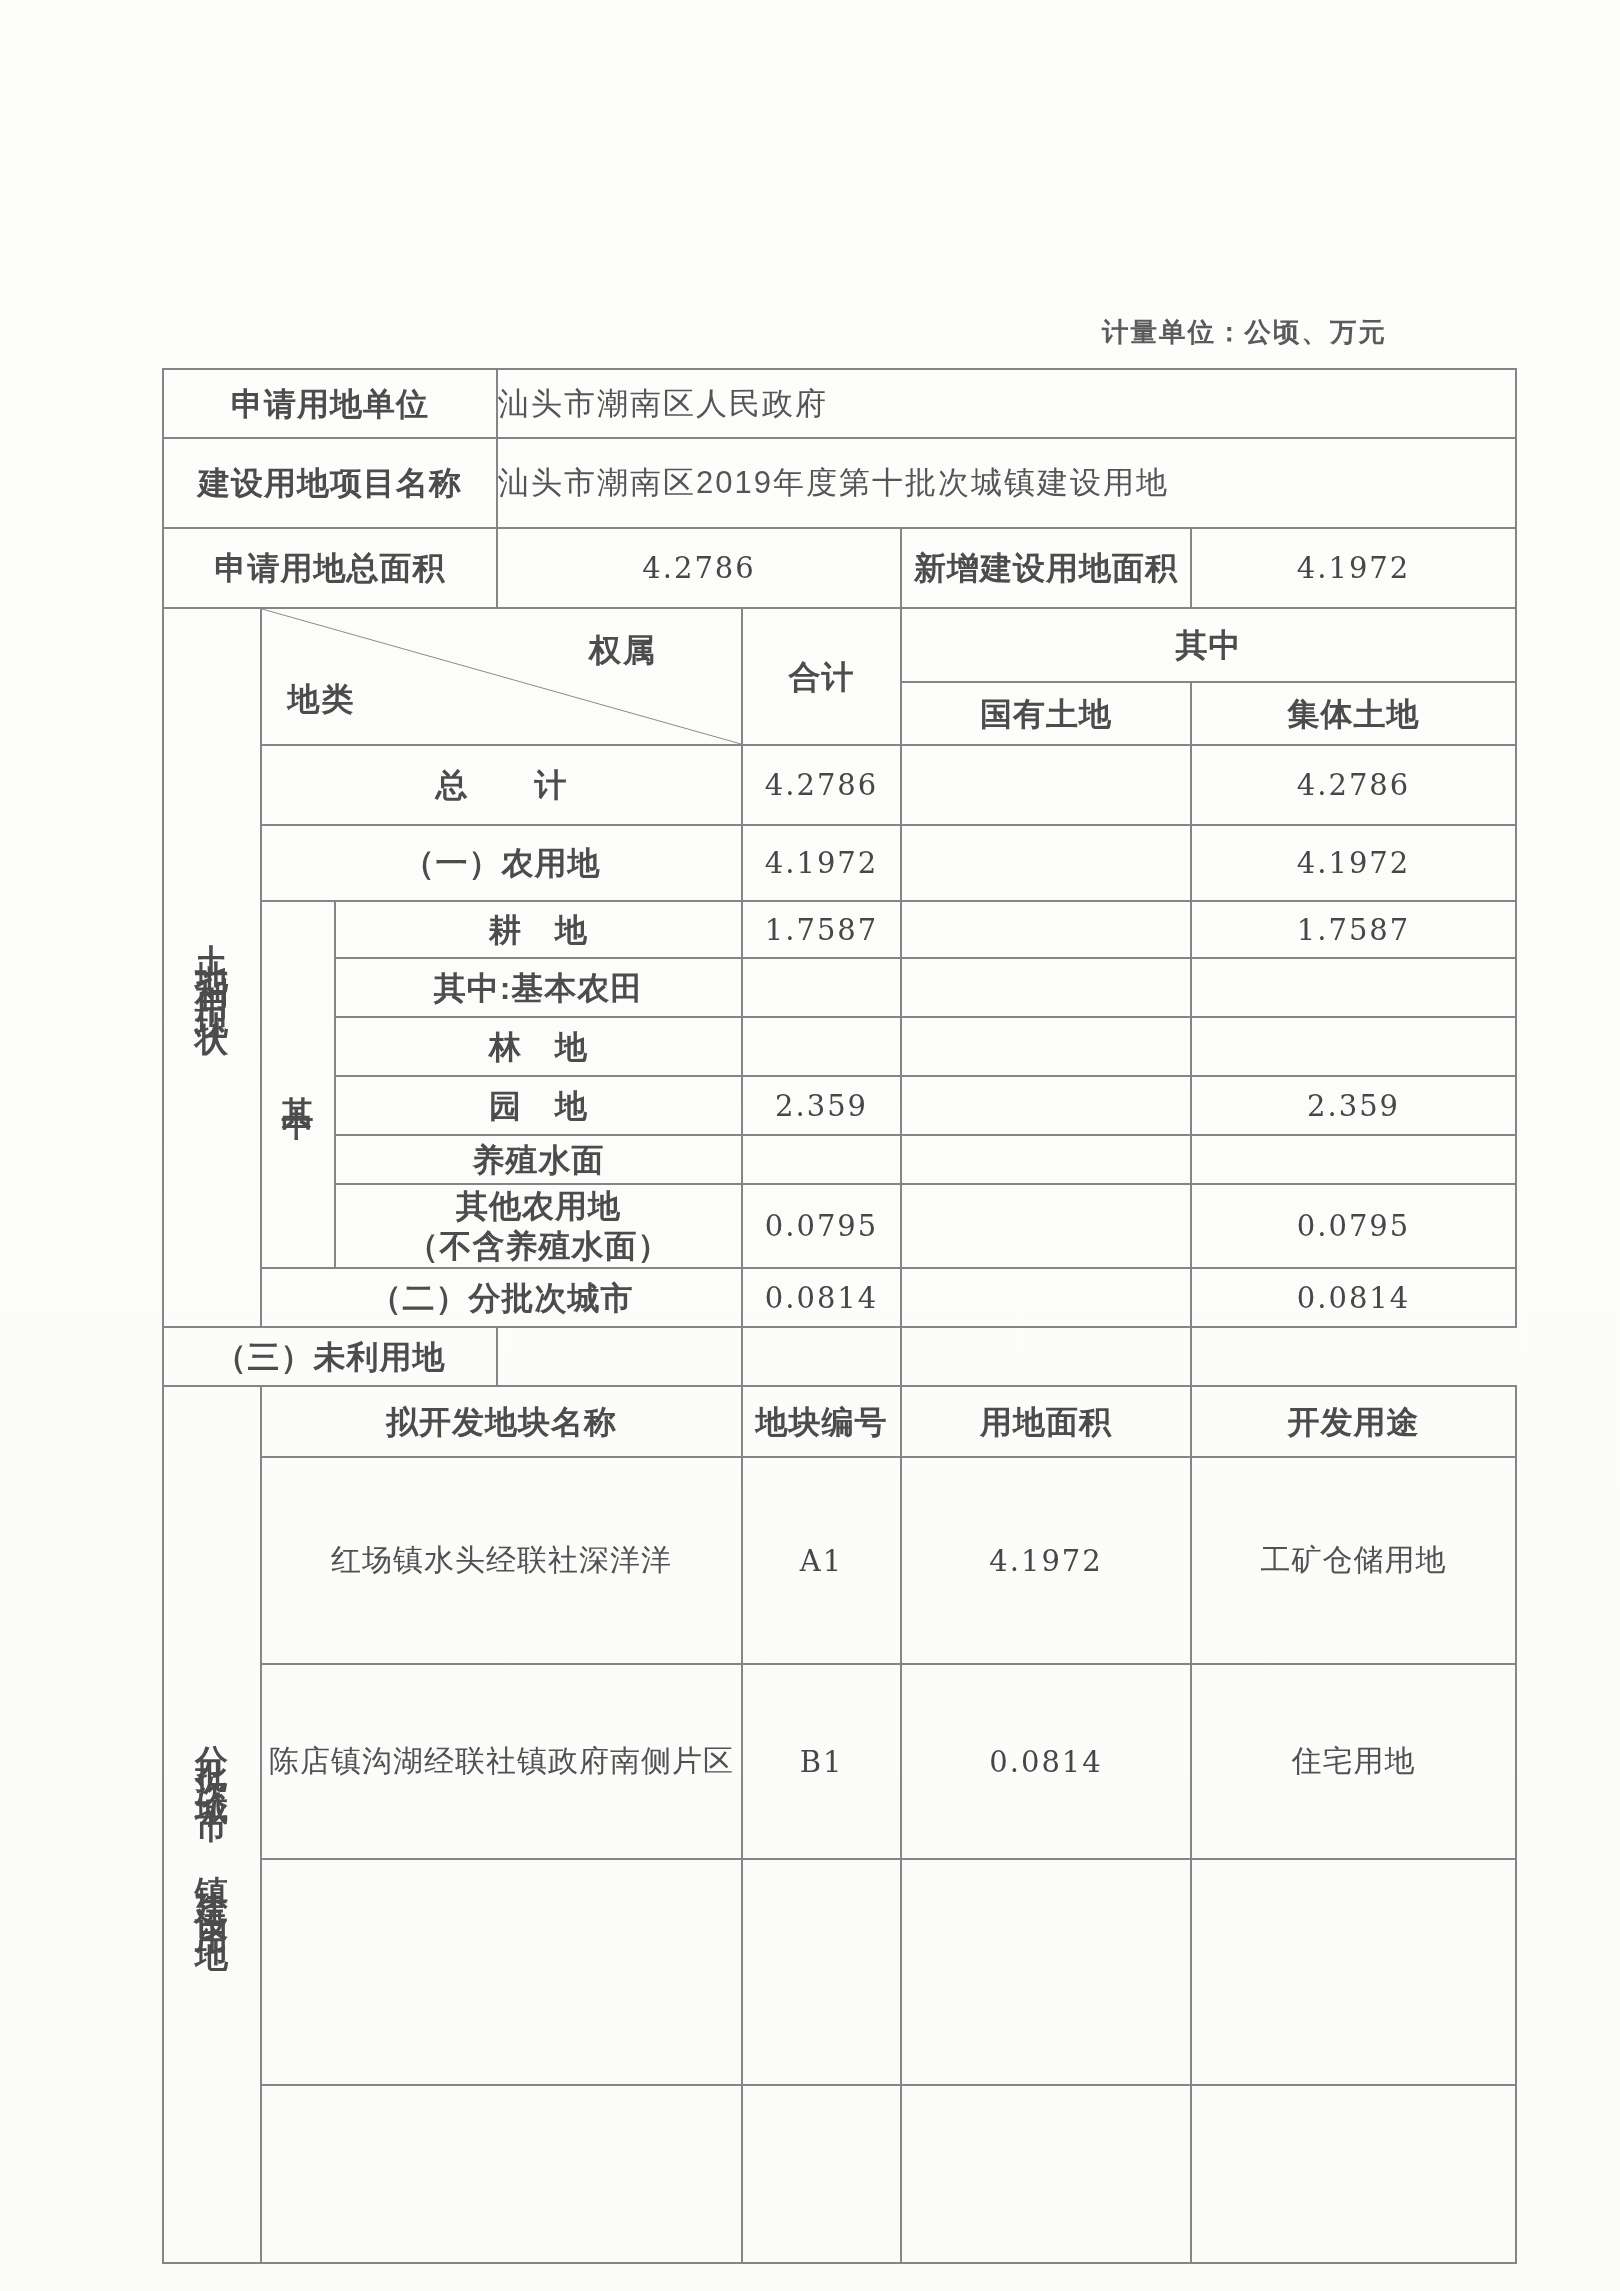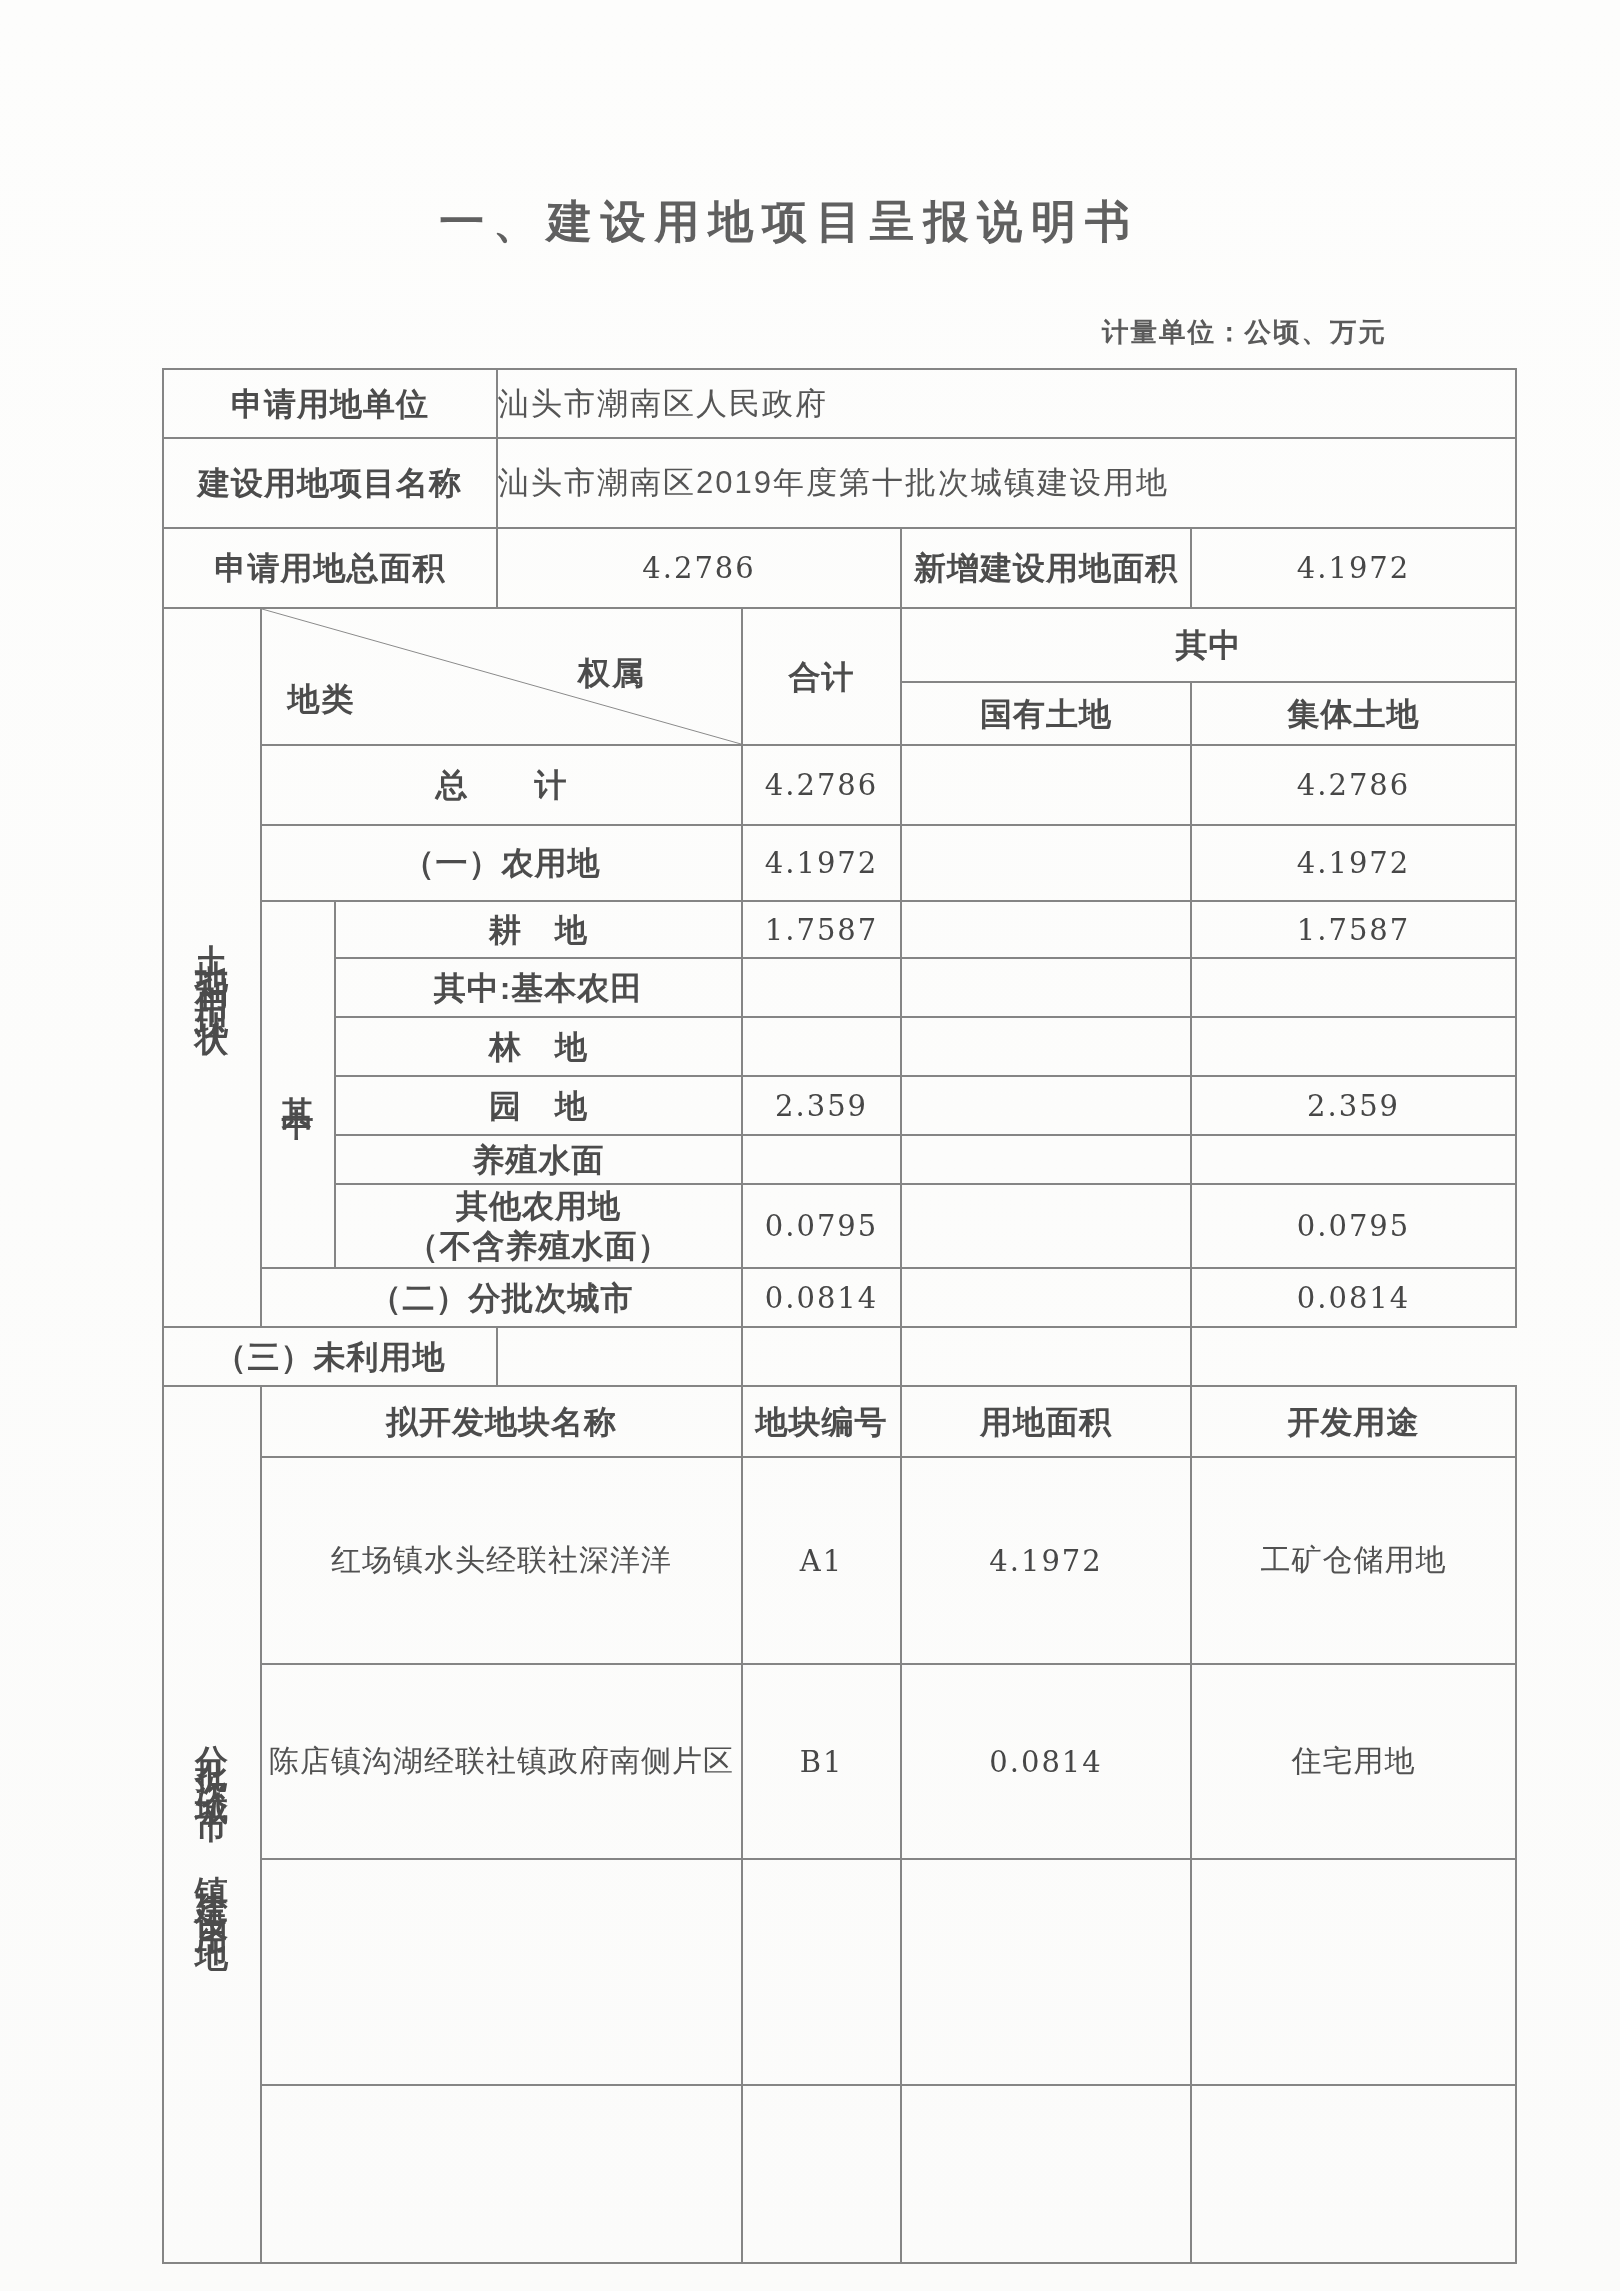--- a/index.html
+++ b/index.html
@@ -94,34 +94,33 @@
     text-orientation:upright;
     font-weight:700;
     font-size:32px;
     color:#4c4c4c;
     letter-spacing:11.8px;
     line-height:1;
   }
   .diag { position:relative; }
   .diag svg { position:absolute; inset:0; width:100%; height:100%; }
   .diag .dt {
-    position:absolute; top:19.6px; right:95px;
-    font-weight:700; font-size:32px; color:#4c4c4c; letter-spacing:2px;margin-top:23px;
+    position:absolute; top:19.6px; right:84px;
+    font-weight:700; font-size:32px; color:#4c4c4c; letter-spacing:2px;
   }
   .diag .db {
     position:absolute; bottom:21.6px; left:25.5px;
     font-weight:700; font-size:32px; color:#4c4c4c; letter-spacing:2px;
   }
 </style>
 </head>
 <body>
 
 <div class="page">
 
-  <div class="doc-title">一、建设用地项目呈报说明书</div>
 
   <div class="unit-note">计量单位：公顷、万元</div>
 
   <table class="main">
     <colgroup>
       <col style="width:98px">
         <col style="width:74px">
         <col style="width:162px">
       <col style="width:245px">
         <col style="width:159px">

